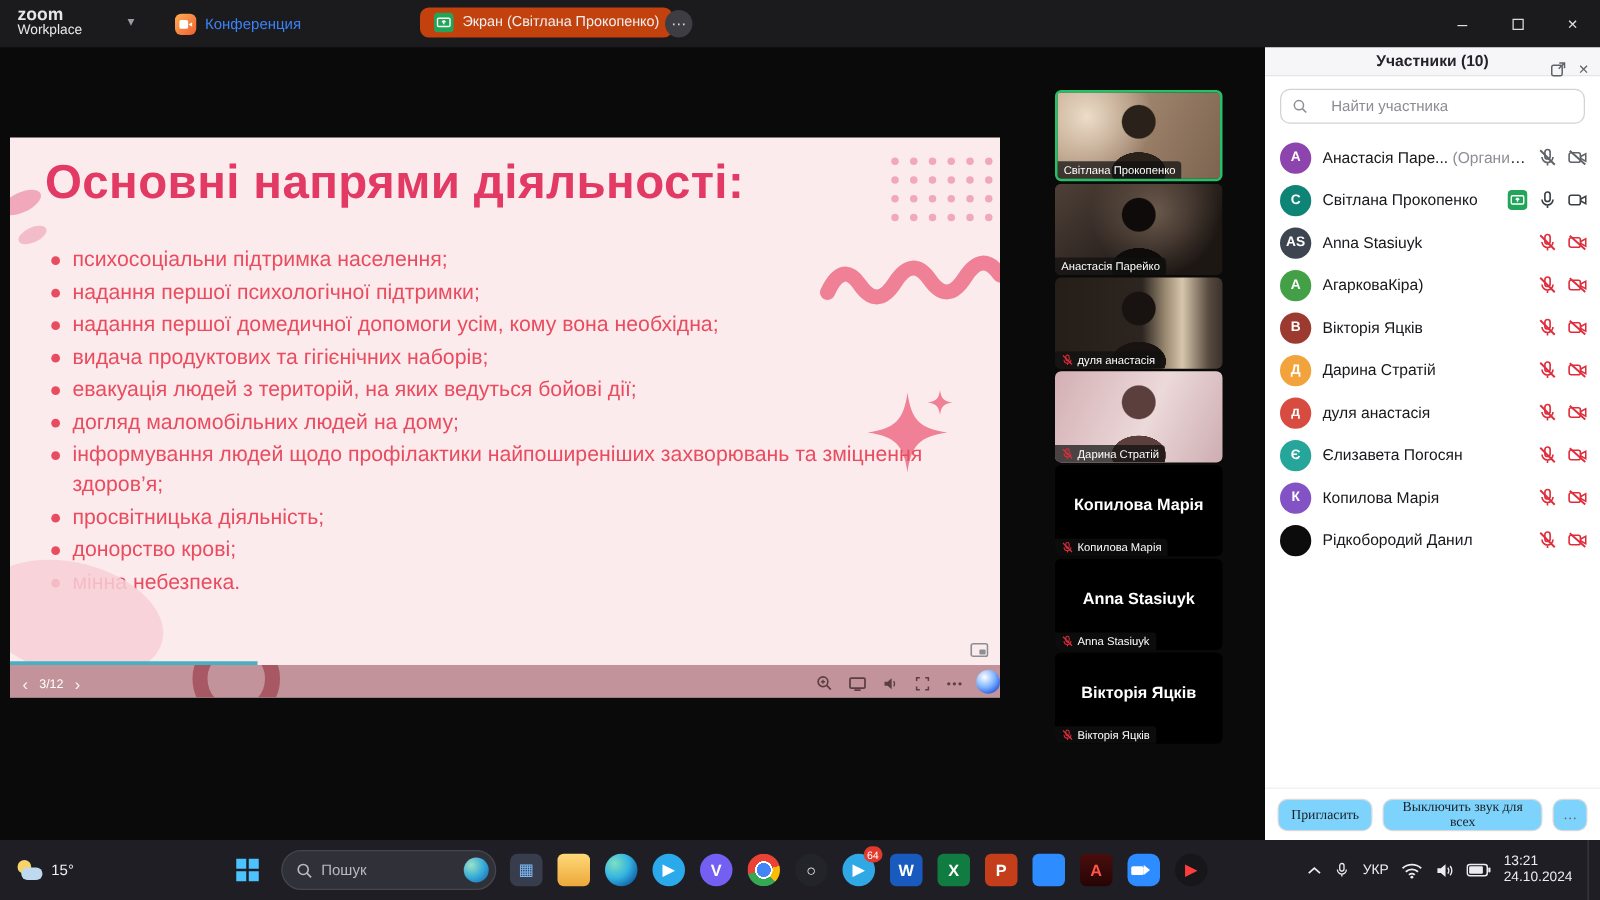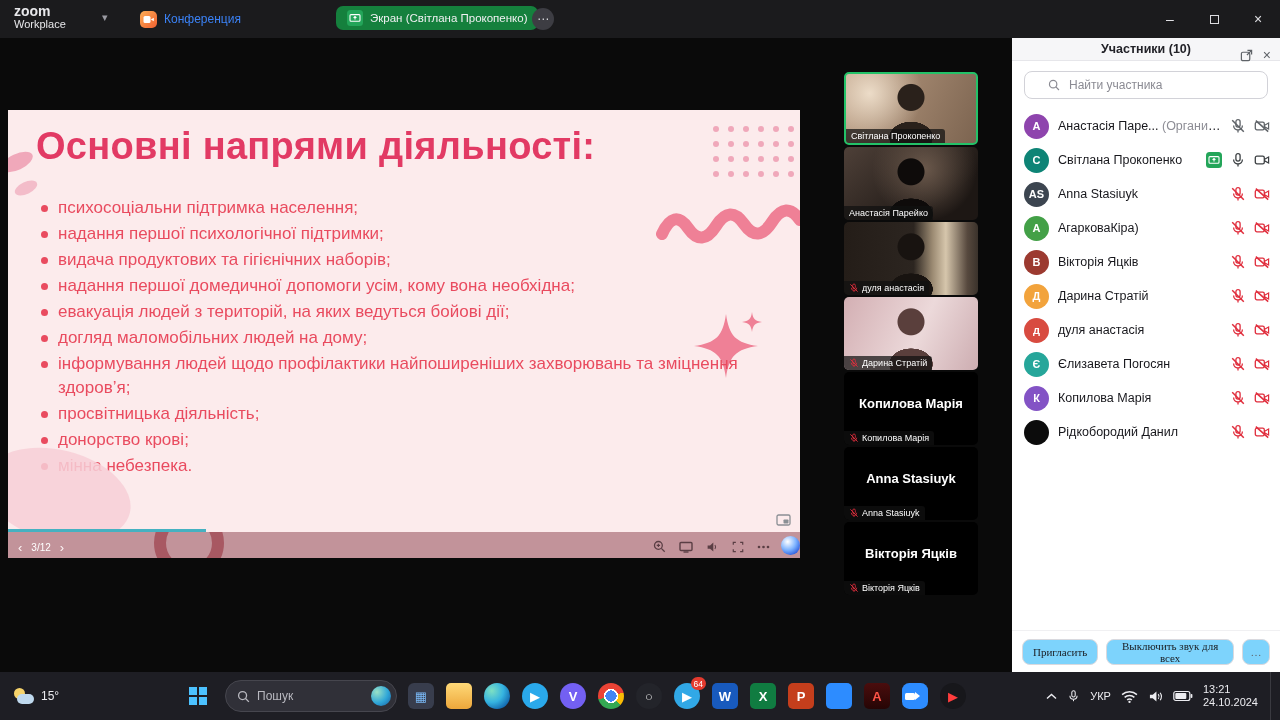--- a/index.html
+++ b/index.html
@@ -7,21 +7,21 @@
   #screen { position:relative; width:1280px; height:720px; overflow:hidden; background:#0a0a0a; }
 
   
   #titlebar { position:absolute; top:0; left:0; width:1280px; height:38px; background:#1b1b1d; color:#e7e7ea; }
   .logo { position:absolute; left:14px; top:4px; line-height:1.05; }
   .logo .l1 { font-size:14px; font-weight:bold; display:block; }
   .logo .l2 { font-size:11px; display:block; }
   .logo-chev { position:absolute; left:102px; top:11px; color:#9a9aa2; font-size:11px; }
   .meeting-tab { position:absolute; left:140px; top:7px; height:24px; display:flex; align-items:center; gap:7px; font-size:12px; color:#3b82f6; }
   .meet-ic { width:17px; height:17px; border-radius:5px; background:linear-gradient(135deg,#ffae55,#ef5f30); display:flex; align-items:center; justify-content:center; }
-  .share-tab { position:absolute; left:336px; top:6px; height:24px; background:#15803d; border-radius:7px; display:flex; align-items:center; gap:7px; padding:0 11px; font-size:11.5px; color:#f0f0f2; }
+  .share-tab { position:absolute; left:336px; top:6px; height:24px; background:#c2410c; border-radius:7px; display:flex; align-items:center; gap:7px; padding:0 11px; font-size:11.5px; color:#f0f0f2; }
   .more-pill { position:absolute; left:532px; top:8px; width:22px; height:22px; border-radius:50%; background:#3d3d43; color:#d8d8dc; display:flex; align-items:center; justify-content:center; font-size:12px; }
   .win-ctrls { position:absolute; right:0; top:0; height:38px; display:flex; }
   .win-btn { width:44px; height:38px; display:flex; align-items:center; justify-content:center; color:#e0e0e4; font-size:14px; }
   .win-max-box { width:9px; height:9px; border:1.2px solid #dcdce0; }
 
   
   #workspace { position:absolute; top:38px; left:0; width:1280px; height:634px; background:#0a0a0a; }
 
   
   #slide { position:absolute; left:8px; top:72px; width:792px; height:448px; background:var(--slide-bg); overflow:hidden; }
@@ -56,21 +56,21 @@
   .center-name { position:absolute; left:0; right:0; top:24px; text-align:center; color:#fff; font-weight:bold; font-size:13px; }
   .tile-label { position:absolute; left:0; bottom:0; max-width:100%; display:flex; align-items:center; gap:3px; background:rgba(16,16,16,.72); color:#fff; font-size:9px; padding:2px 5px; border-radius:0 3px 0 0; white-space:nowrap; }
   .label-mic { display:flex; }
 
   
   #participants { position:absolute; right:0; top:0; width:268px; height:634px; background:#ffffff; }
   .p-header { position:relative; height:23px; background:#f6f6f8; border-bottom:1px solid #e6e6ea; display:flex; align-items:center; justify-content:center; }
   .p-title { font-size:12.5px; font-weight:bold; color:#232329; }
   .p-header-icons { position:absolute; right:9px; top:0; height:34px; display:flex; align-items:center; gap:10px; color:#5f6368; }
   .p-search-wrap { padding:10px 12px 8px 12px; }
-  .p-search { display:flex; align-items:center; gap:9px; height:28px; border:1px solid #d2d2d8; border-radius:8px; padding:0 23px; background:#fff; }
+  .p-search { display:flex; align-items:center; gap:19px; height:28px; border:1px solid #d2d2d8; border-radius:8px; padding:0 9px; background:#fff; }
   .p-search input { border:none; outline:none; flex:1; font-size:12px; color:#333; background:transparent; font-family:inherit; }
   .p-search input::placeholder { color:#8b8b93; }
   #p-list { padding:2px 10px 0 12px; }
   .p-row { display:flex; align-items:center; height:34px; }
   .p-avatar { width:25px; height:25px; border-radius:50%; color:#fff; font-size:11px; font-weight:bold; display:flex; align-items:center; justify-content:center; flex:none; }
   .p-name { margin-left:9px; font-size:12.5px; color:#17171c; white-space:nowrap; overflow:hidden; text-overflow:ellipsis; flex:1; }
   .p-suffix { color:#8d8d95; }
   .p-icons { display:flex; align-items:center; gap:8px; margin-left:8px; }
   .p-icons span { display:flex; }
   .p-footer { position:absolute; left:0; right:0; bottom:0; height:42px; display:flex; align-items:center; gap:8px; padding:0 10px; background:#fff; border-top:1px solid #f0f0f2; }
@@ -177,22 +177,22 @@
       <svg class="wave" width="150" height="55" viewBox="0 0 150 55">
         <path d="M6 38 Q18 12 32 32 T60 30 T88 28 T116 26 T144 24" fill="none" stroke="currentColor" stroke-width="12" stroke-linecap="round"></path>
       </svg>
       <svg class="sparkle" width="80" height="80" viewBox="0 0 80 80">
         <path d="M40 8 C43 30 50 37 72 40 C50 43 43 50 40 72 C37 50 30 43 8 40 C30 37 37 30 40 8 Z" fill="currentColor"></path>
         <path d="M66 6 C67 13 69 15 76 16 C69 17 67 19 66 26 C65 19 63 17 56 16 C63 15 65 13 66 6 Z" fill="currentColor"></path>
       </svg>
       <ul id="bullet-list">
           <li class="bullet">психосоціальни підтримка населення;</li>
           <li class="bullet">надання першої психологічної підтримки;</li>
+          <li class="bullet">надання першої домедичної допомоги усім, кому вона необхідна;</li>
           <li class="bullet">видача продуктових та гігієнічних наборів;</li>
-          <li class="bullet">надання першої домедичної допомоги усім, кому вона необхідна;</li>
           <li class="bullet">евакуація людей з територій, на яких ведуться бойові дії;</li>
           <li class="bullet">догляд маломобільних людей на дому;</li>
           <li class="bullet">інформування людей щодо профілактики найпоширеніших захворювань та зміцнення здоров’я;</li>
           <li class="bullet">просвітницька діяльність;</li>
           <li class="bullet">донорство крові;</li>
           <li class="bullet">мінна небезпека.</li>
         </ul>
       <div class="corner-blob"></div>
       <div class="progress"></div>
       <div class="slide-strip">

